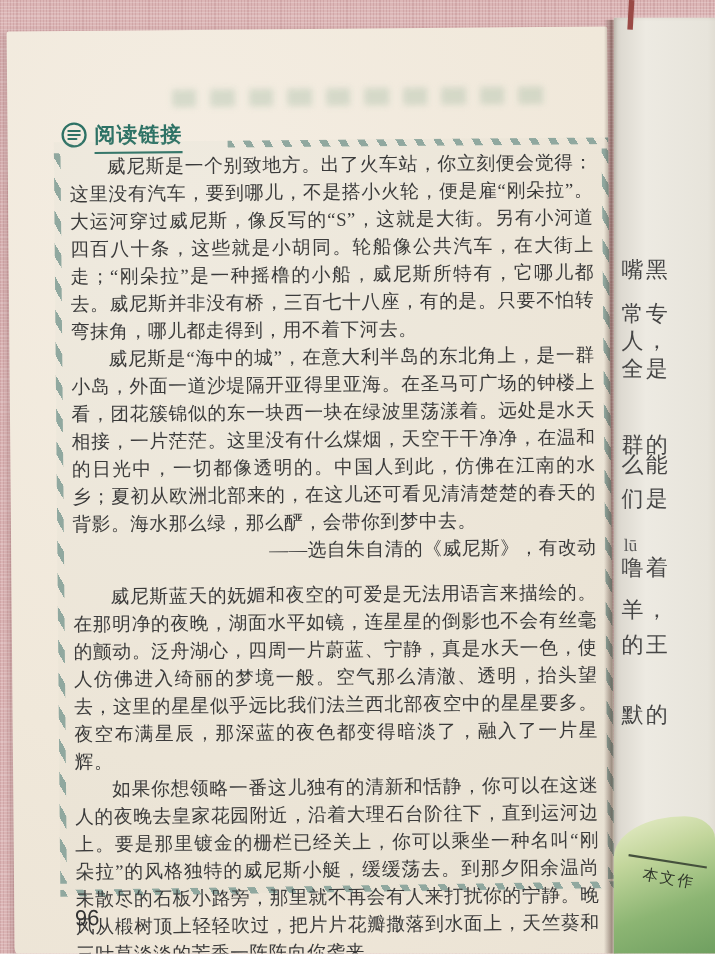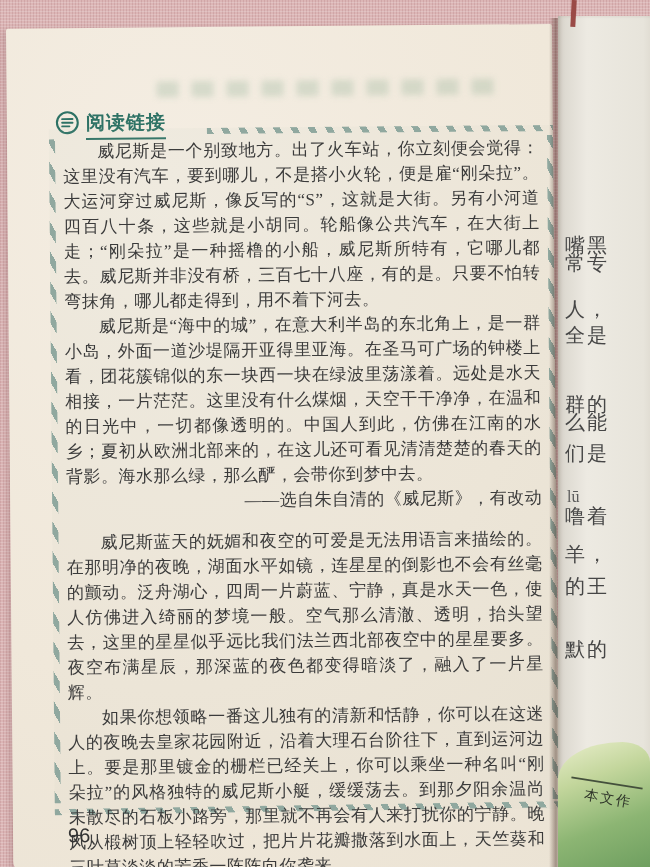--- a/index.html
+++ b/index.html
@@ -131,21 +131,21 @@
       </div>
     </div>
 
     <div class="page-number">96</div>
   </div>
 
   <div class="page-gap"></div>
 
   <div class="side-page">
     <span class="side-frag" style="top:216px">嘴黑</span>
-    <span class="side-frag" style="top:234px">常专</span>
+    <span class="side-frag" style="top:256px">常专</span>
     <span class="side-frag" style="top:280px">人，</span>
     <span class="side-frag" style="top:306px">全是</span>
     <span class="side-frag" style="top:375px">群的</span>
     <span class="side-frag" style="top:393px">么能</span>
     <span class="side-frag" style="top:424px">们是</span>
     <span class="side-pinyin" style="top:472px">lū</span>
     <span class="side-frag" style="top:487px">噜着</span>
     <span class="side-frag" style="top:525px">羊，</span>
     <span class="side-frag" style="top:557px">的王</span>
     <span class="side-frag" style="top:620px">默的</span>

